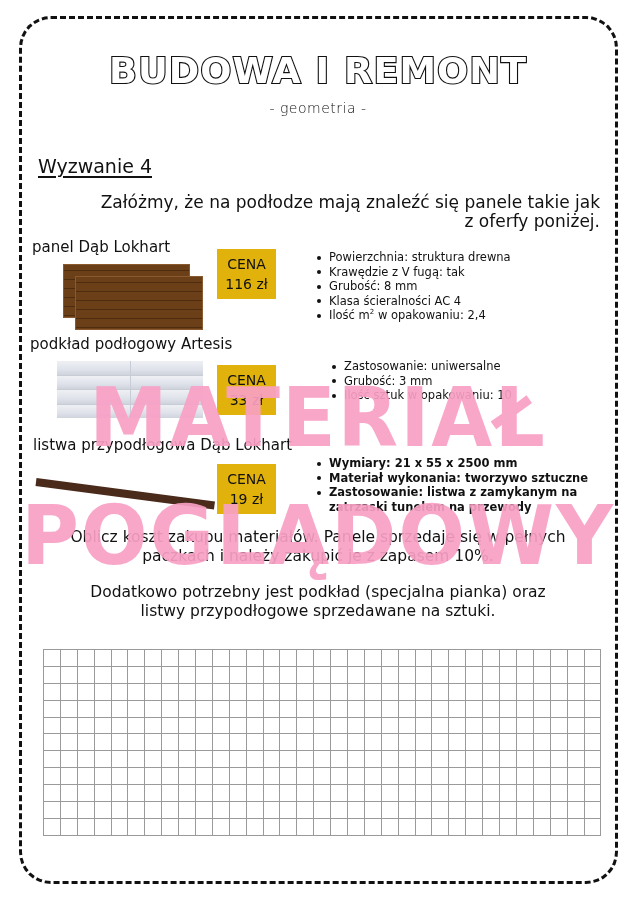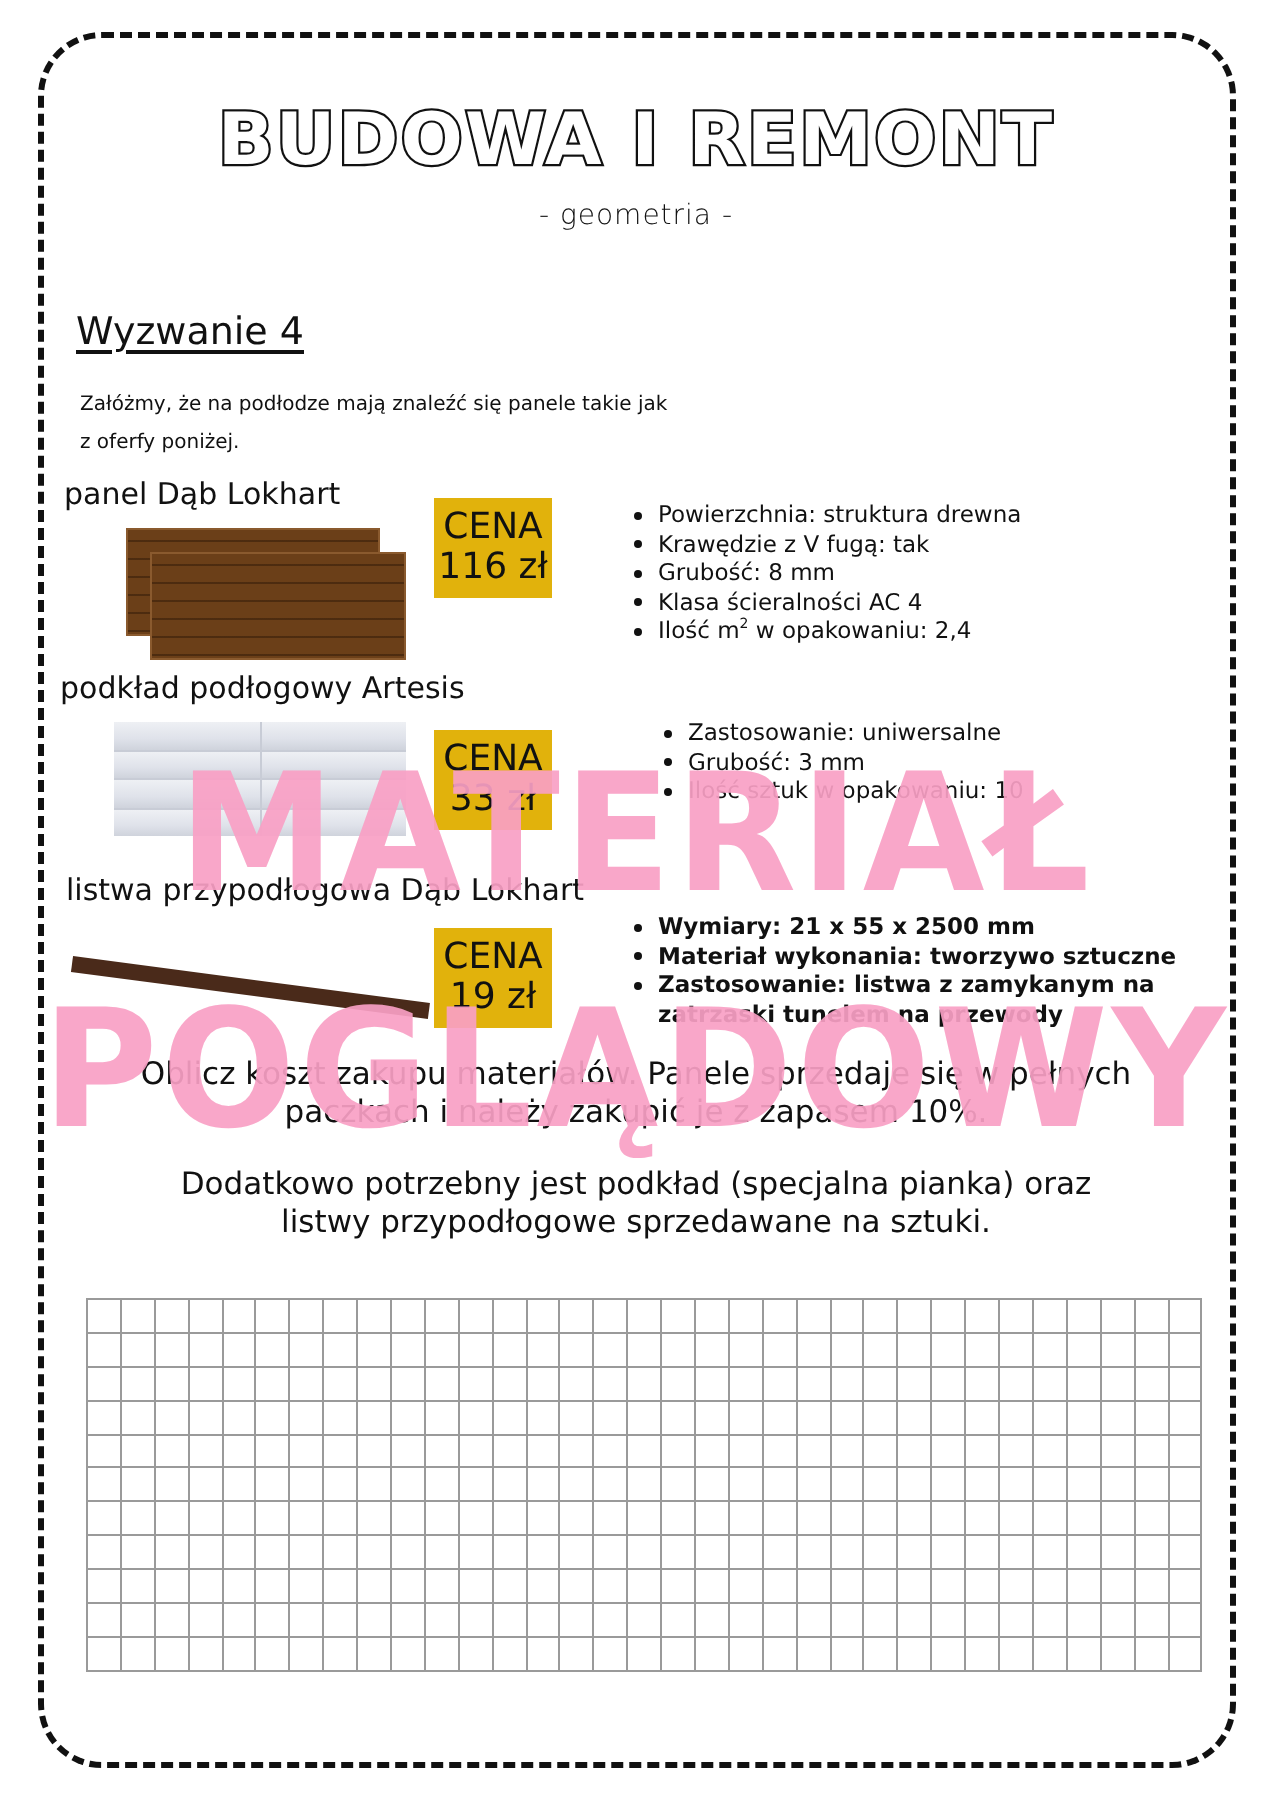--- a/index.html
+++ b/index.html
@@ -23,31 +23,31 @@
       font-family: "DejaVu Sans", sans-serif; font-size: 14px; font-weight: 300; color: #111;
       letter-spacing: 0.5px;
     }
 
     .challenge {
       position: absolute; left: 38px; top: 155px; font-size: 19px; color: #111;
       text-decoration: underline; text-underline-offset: 3px; text-decoration-thickness: 1.5px;
     }
 
     .intro {
-      position: absolute; left: 40px; top: 193px; width: 560px; text-align: left;
-      font-size: 10px; line-height: 19px; color: #111;
+      position: absolute; left: 40px; top: 193px; width: 560px; text-align: right;
+      font-size: 17px; line-height: 19px; color: #111;
     }
 
     .product-name {
       position: absolute; font-size: 15px; color: #111; white-space: nowrap;
     }
 
     .price-box {
       position: absolute; width: 59px; height: 50px; background: #E1B20C;
-      text-align: center; font-size: 18px; line-height: 20px; color: #111; padding-top: 5px;
+      text-align: center; font-size: 14px; line-height: 20px; color: #111; padding-top: 5px;
     }
 
     .specs {
       position: absolute; list-style: none; font-size: 11.5px; line-height: 14.5px; color: #111;
     }
     .specs li { position: relative; padding-left: 13px; }
     .specs li::before {
       content: ""; position: absolute; left: 1px; top: 5.5px; width: 4px; height: 4px;
       border-radius: 50%; background: #111;
     }

